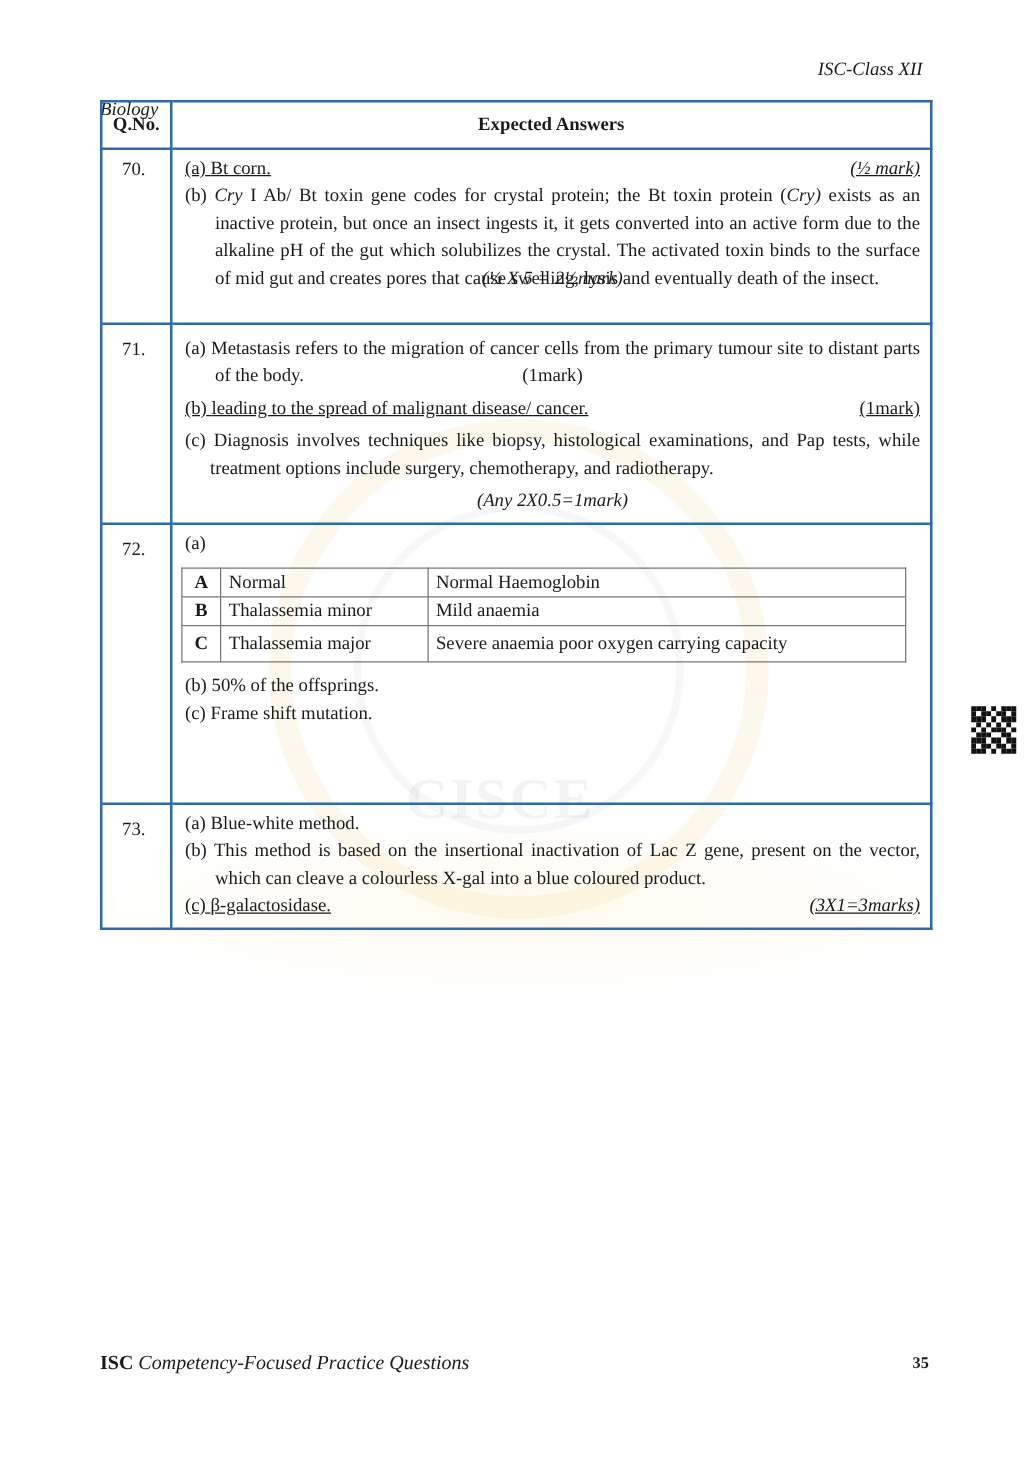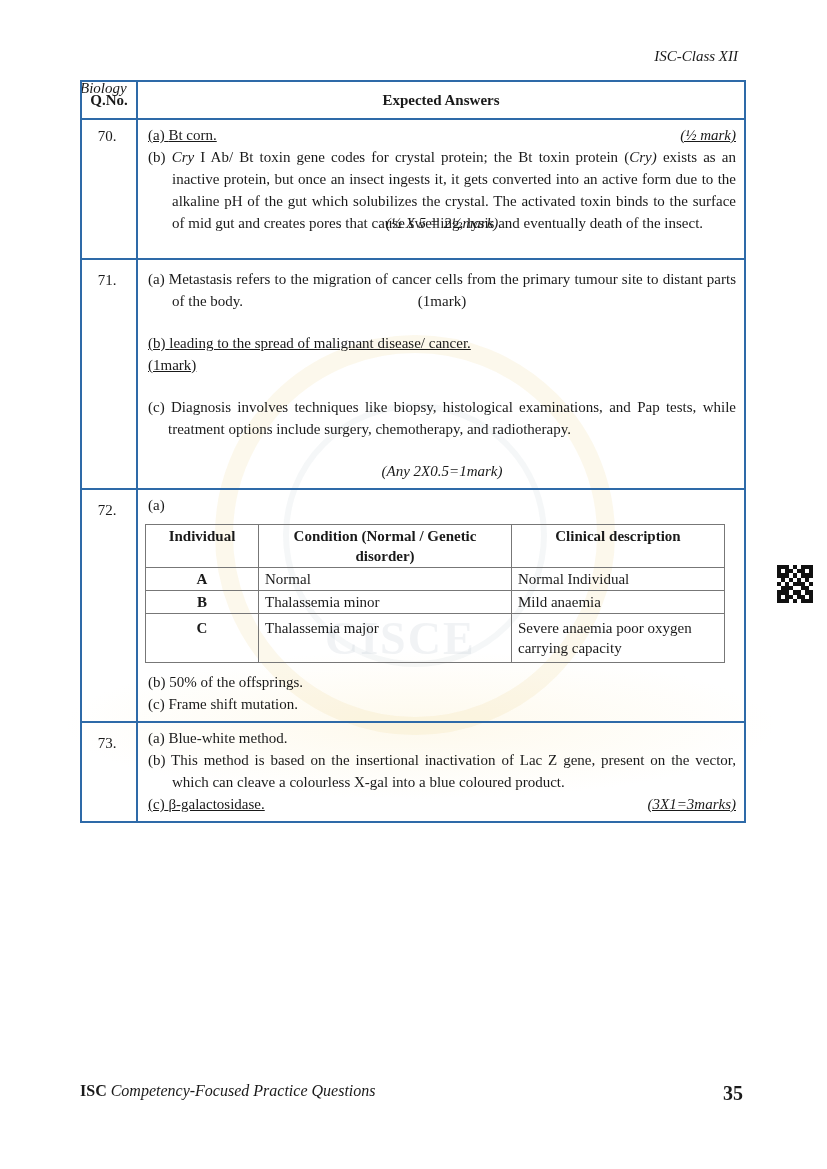--- a/index.html
+++ b/index.html
@@ -14,32 +14,32 @@
   table.main{position:absolute;left:80px;top:80px;width:666px;border-collapse:collapse;font-size:15px;}
   table.main td, table.main th{border:2px solid #2e6aa8;vertical-align:top;}
   table.main th{font-weight:bold;height:36px;padding:0;vertical-align:middle;text-align:center;font-size:15px;}
   .qno{width:54px;text-align:center;padding:8px 4px 0 0;box-sizing:border-box;}
   .ans{padding:4px 8px 6px 10px;line-height:22px;}
   .line{display:flex;justify-content:space-between;text-decoration:underline;}
   .item{padding-left:24px;text-indent:-24px;text-align:justify;}
   .mark{font-style:italic;white-space:nowrap;}
   .mark.plain{font-style:normal;}
   .right-mark{text-align:center;}
-  .sub{margin-top:20px;flex-direction:column;}
+  .sub{margin-top:4px;}
   table.inner{border-collapse:collapse;width:580px;margin:8px 0 8px -3px;font-size:15px;line-height:20px;}
   table.inner td, table.inner th{border:1.5px solid #777;padding:1px 6px;vertical-align:top;}
   table.inner th{font-weight:bold;text-align:center;}
   table.inner td.c{text-align:center;font-weight:bold;}
   .qr{position:absolute;left:777px;top:565px;width:36px;height:38px;display:grid;grid-template-columns:repeat(9,1fr);grid-template-rows:repeat(9,1fr);}
   .qr span{background:#111;}
   .qr span.w{background:#fff;}
   .footer{position:absolute;top:1082px;left:80px;font-size:16px;}
   .footer .b{font-weight:bold;}
   .footer .i{font-style:italic;}
-  .pageno{position:absolute;top:1082px;right:84px;font-size:20px;font-weight:bold;}
+  .pageno{position:absolute;top:1082px;right:84px;font-size:13px;font-weight:bold;}
 </style>
 </head>
 <body>
 
 <div class="wm-band"></div>
 <div class="watermark">
     <div class="inner"></div>
   </div>
 <div class="wm-text">CISCE</div>
 
@@ -80,29 +80,24 @@
       <div class="right-mark sub"><span class="mark">(Any 2X0.5=1mark)</span></div>
     </td>
   </tr>
 
   <tr>
     <td class="qno" style="height:224px;padding-top:12px">72.</td>
     <td class="ans">
       <div>(a)</div>
       <table class="inner">
         <tbody>
-              <tr>
-          <th style="width:100px">Individual</th>
-          <th style="width:240px">Condition (Normal / Genetic disorder)</th>
-          <th>Clinical description</th>
-        </tr>
         <tr>
           <td class="c">A</td>
           <td>Normal</td>
-          <td>Normal Individual</td>
+          <td>Normal Haemoglobin</td>
         </tr>
         <tr>
           <td class="c">B</td>
           <td>Thalassemia minor</td>
           <td>Mild anaemia</td>
         </tr>
         <tr>
           <td class="c" style="padding-top:4px">C</td>
           <td style="padding-top:4px">Thalassemia major</td>
           <td style="padding-top:4px;padding-bottom:4px">Severe anaemia poor oxygen carrying capacity</td>

